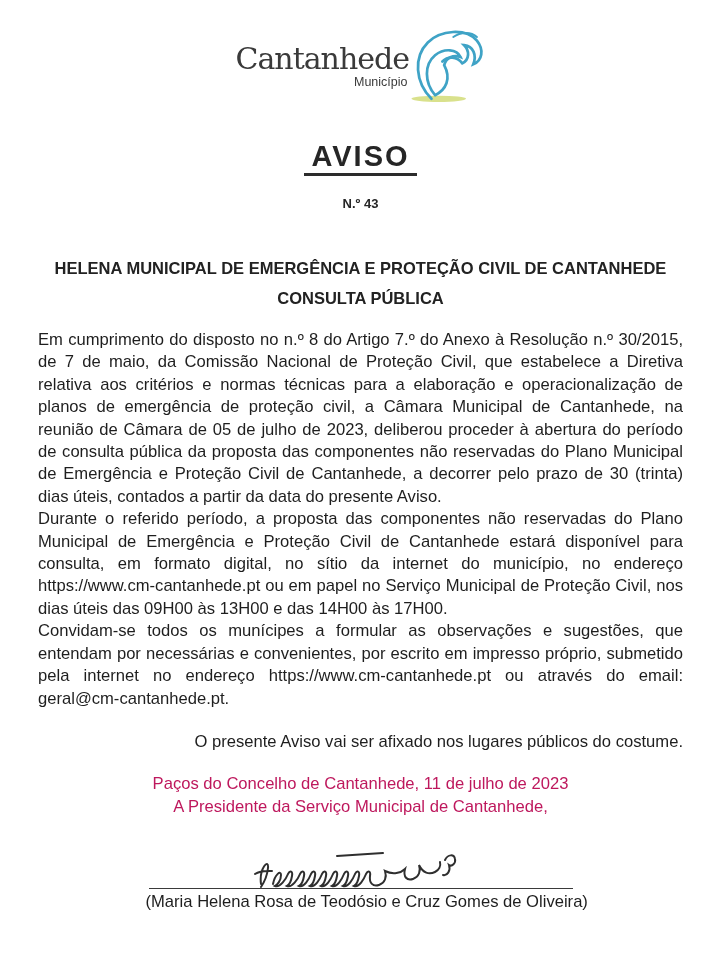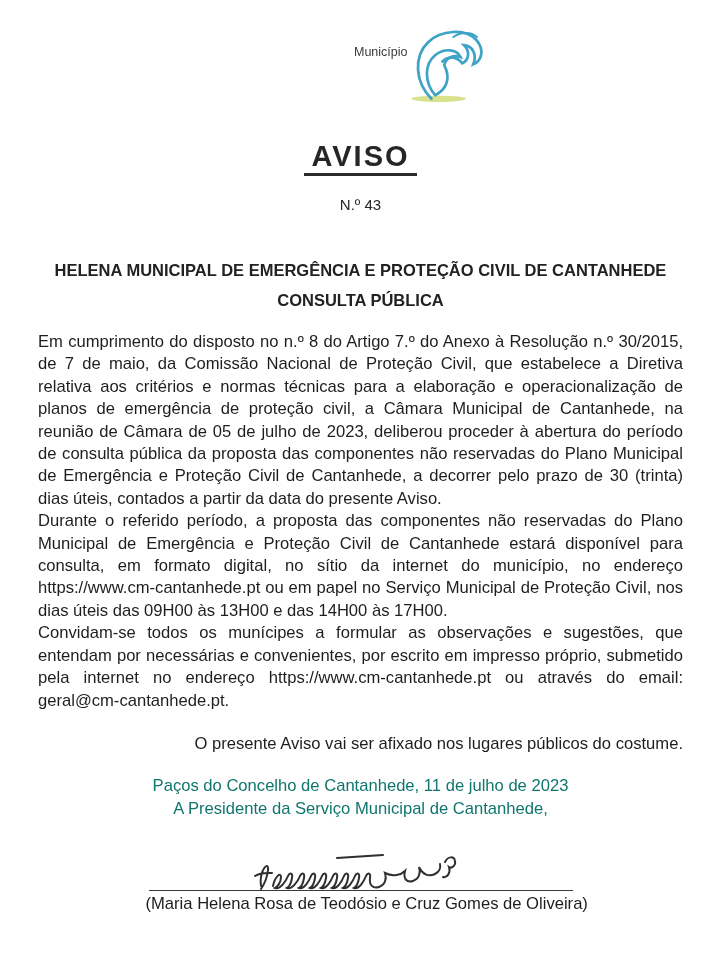--- a/index.html
+++ b/index.html
@@ -19,50 +19,51 @@
   }
   .logo-sub{font-family:Liberation Sans, sans-serif;font-size:12.5px;color:#3a3a3a;margin-top:1px;}
   .logo-swirl{position:absolute;right:0;top:0;}
 
   
   .title-block{text-align:center;margin-top:32px;}
   .title{
     display:inline-block;font-size:29px;font-weight:bold;letter-spacing:2px;
     color:#262626;border-bottom:3.5px solid #2c2c2c;padding:0 7px 1px 7px;line-height:32px;
   }
-  .doc-number{text-align:center;margin-top:20px;font-size:15px;font-weight:normal;color:#262626;}
+  .doc-number{text-align:center;margin-top:20px;font-size:13px;font-weight:bold;color:#262626;}
 
   
   .headings{text-align:center;margin-top:42px;font-weight:bold;font-size:16.5px;color:#222;}
   .headings .h-line{line-height:30px;}
 
   
   .body-text{margin-top:16px;font-size:16.6px;line-height:22.4px;text-align:justify;color:#1e1e1e;}
   .body-text p{margin:0;}
   .body-text .lead b{font-weight:bold;}
   .spaced{margin-top:21px !important;text-align:right;}
 
   
-  .closing{margin-top:19px;text-align:center;font-size:16.6px;line-height:23px;color:#0f766e;}
+  .closing{margin-top:19px;text-align:center;font-size:16.6px;line-height:23px;color:#be185d;}
 
   
   .sig-area{margin:22px auto 18px auto;width:430px;text-align:center;position:relative;}
   .sig-line{
     width:424px;margin:0 auto;border-bottom:1.5px solid #3a3a3a;height:48px;position:relative;
   }
   .sig-scrawl{position:absolute;left:100px;bottom:-6px;}
   .sig-name{font-size:16.6px;margin-top:3px;color:#1e1e1e;white-space:nowrap;}
 </style>
 </head>
 <body>
 
 <div class="page">
 
   <div class="logo">
     <div class="logo-text">
+      <div class="logo-name">Cantanhede</div>
       <div class="logo-sub">Município</div>
     </div>
     <svg class="logo-swirl" width="80" height="82" viewBox="0 0 88 90">
       <ellipse cx="36" cy="80" rx="30" ry="3.5" fill="#ccd765" opacity="0.75"></ellipse>
       <path d="M28 80 C10 62 8 34 24 18 C38 4 66 2 78 16 C86 26 84 38 74 42 C78 32 74 22 64 21 C70 27 70 37 62 41 C56 33 46 33 40 39" fill="none" stroke="#3fa3c6" stroke-width="3" stroke-linecap="round"></path>
       <path d="M32 76 C20 62 20 42 32 32 C42 24 56 25 60 34 C52 31 44 35 42 43 C50 58 44 70 32 76" fill="none" stroke="#3fa3c6" stroke-width="3" stroke-linecap="round"></path>
       <path d="M52 12 C60 6 72 6 78 12" fill="none" stroke="#3fa3c6" stroke-width="2.2" stroke-linecap="round"></path>
     </svg>
   </div>
 

